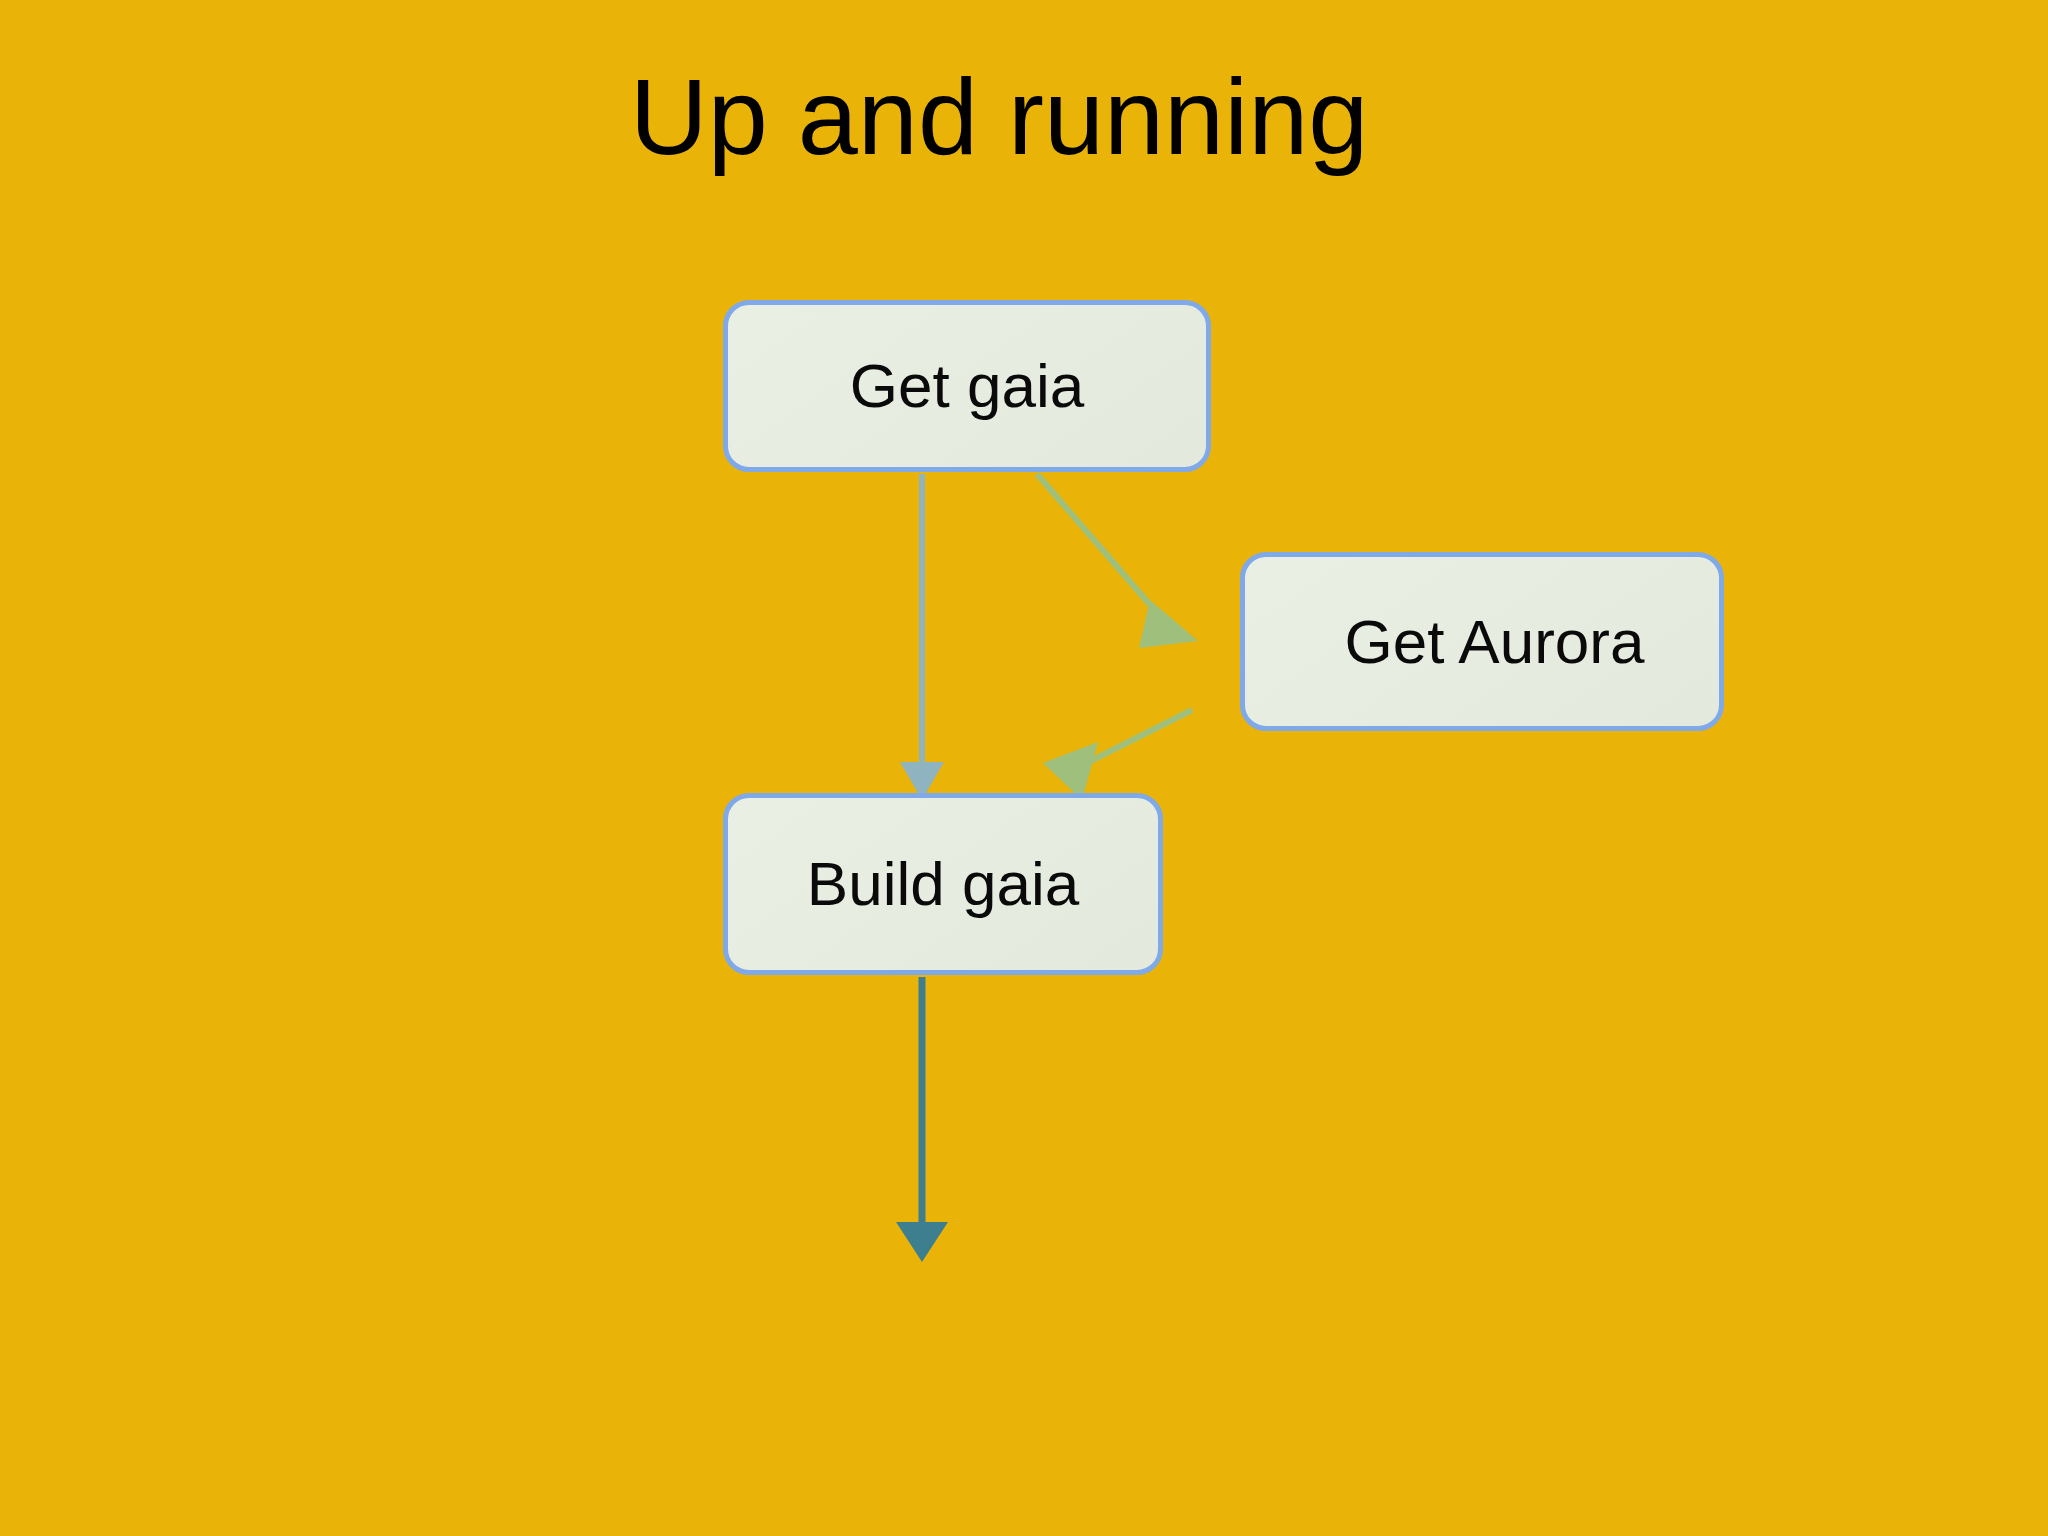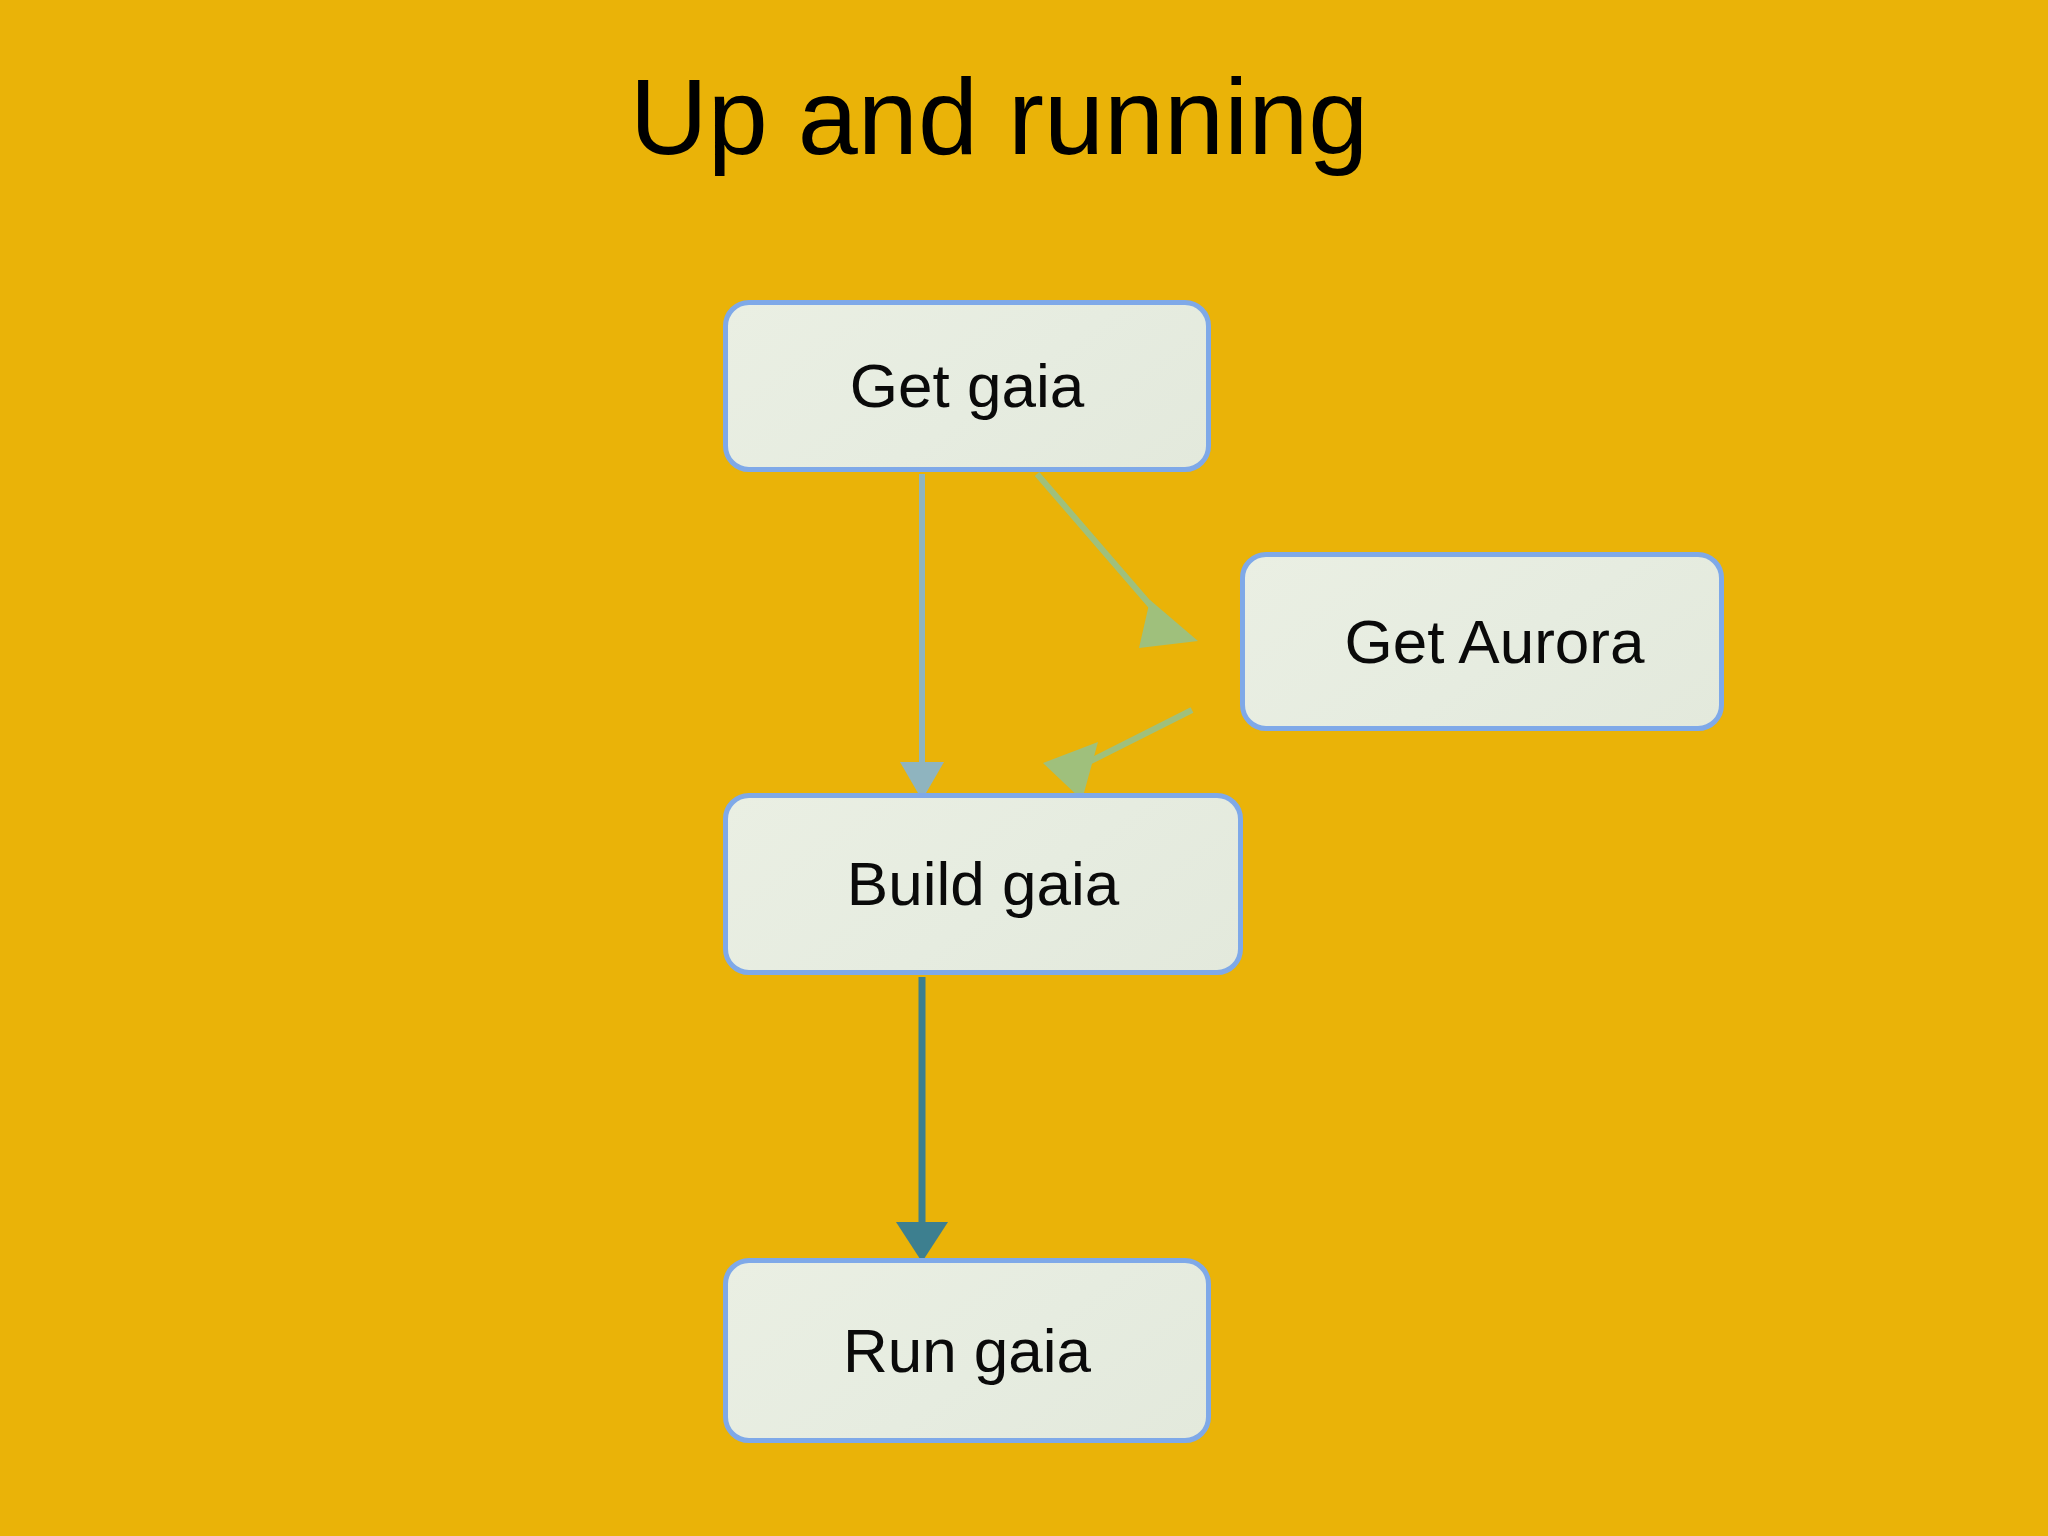--- a/index.html
+++ b/index.html
@@ -58,21 +58,21 @@
     font-family: "Liberation Sans", sans-serif;
     font-size: 62px;
     font-weight: 400;
     color: #0a0a0a;
     line-height: 1;
     white-space: nowrap;
     user-select: none;
   }
   #node-get-gaia   { left: 675px;  top: 300px;  width: 488px; height: 172px; }
   #node-get-aurora { left: 1192px; top: 552px;  width: 484px; height: 179px; padding-left: 25px; }
-  #node-build-gaia { left: 675px;  top: 793px;  width: 520px; height: 182px; }
+  #node-build-gaia { left: 675px;  top: 793px;  width: 440px; height: 182px; }
   #node-run-gaia   { left: 675px;  top: 1258px; width: 488px; height: 185px; }
 </style>
 </head>
 <body>
 
 <div id="slide">
 
   <div id="slide-title">Up and running</div>
 
   <svg id="edges" viewBox="0 0 2048 1536" width="2048" height="1536" xmlns="http://www.w3.org/2000/svg">
@@ -103,17 +103,14 @@
   </div>
 
   <div class="node" id="node-get-aurora">
     <span class="node-label">Get Aurora</span>
   </div>
 
   <div class="node" id="node-build-gaia">
     <span class="node-label">Build gaia</span>
   </div>
 
-  <div class="node" id="node-run-gaia">
-    <span class="node-label">Run gaia</span>
-  </div>
 
 </div>
 
 </body></html>

